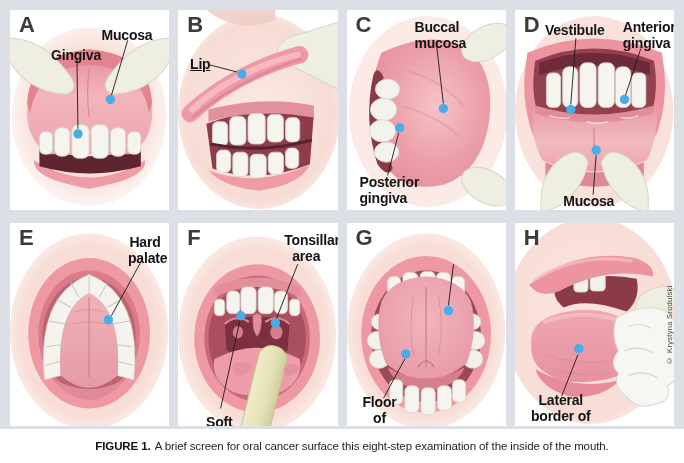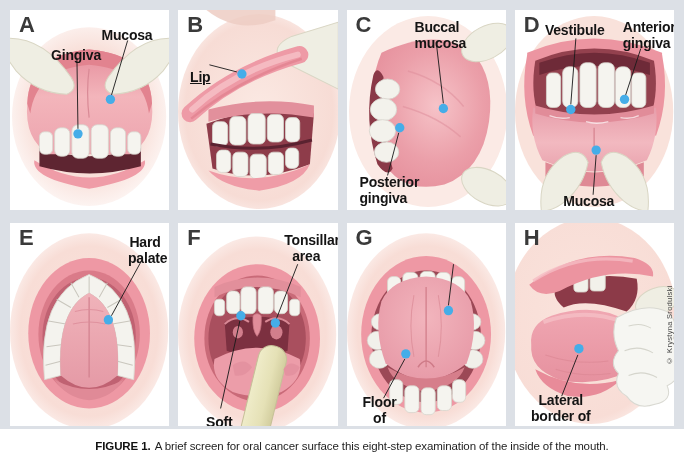--- a/index.html
+++ b/index.html
@@ -99,21 +99,21 @@
         <path d="M30 158 Q80 176 130 152 Q122 172 80 178 Q44 174 30 158Z" fill="#ef9ca7"></path>
         <path d="M158 12 L112 26 Q90 36 102 50 L158 78Z" fill="#efeee3" stroke="#d9d6c4" stroke-width="1"></path>
         <path d="M12 102 Q55 62 120 44" stroke="#ee9aa6" stroke-width="17" fill="none" stroke-linecap="round"></path>
         <path d="M14 98 Q55 60 118 44" stroke="#f6bfc5" stroke-width="6" fill="none" stroke-linecap="round" opacity="0.85"></path>
         <path d="M13 107 Q60 68 122 48" stroke="#df7f8d" stroke-width="2.5" fill="none" opacity="0.7"></path>
         <g stroke="#1a1a1a" stroke-width="0.9">
           <line x1="31" y1="54" x2="58" y2="61"></line>
         </g>
         <circle cx="63" cy="63" r="4.6" fill="#45ade8"></circle>
       </svg>
-      <div class="lbl" style="left:22px;top:60px;text-decoration:underline;">Lip</div>
+      <div class="lbl" style="left:22px;top:47px;text-decoration:underline;">Lip</div>
     </div>
 
     <div class="panel">
       <span class="plt">C</span>
       <svg viewBox="0 0 157 197" preserveAspectRatio="none">
         <defs>
           <radialGradient id="gC1" cx="55%" cy="45%" r="70%">
             <stop offset="0%" stop-color="#f6c3c8"></stop>
               <stop offset="55%" stop-color="#eb9fa9"></stop>
               <stop offset="100%" stop-color="#e48b98"></stop>

